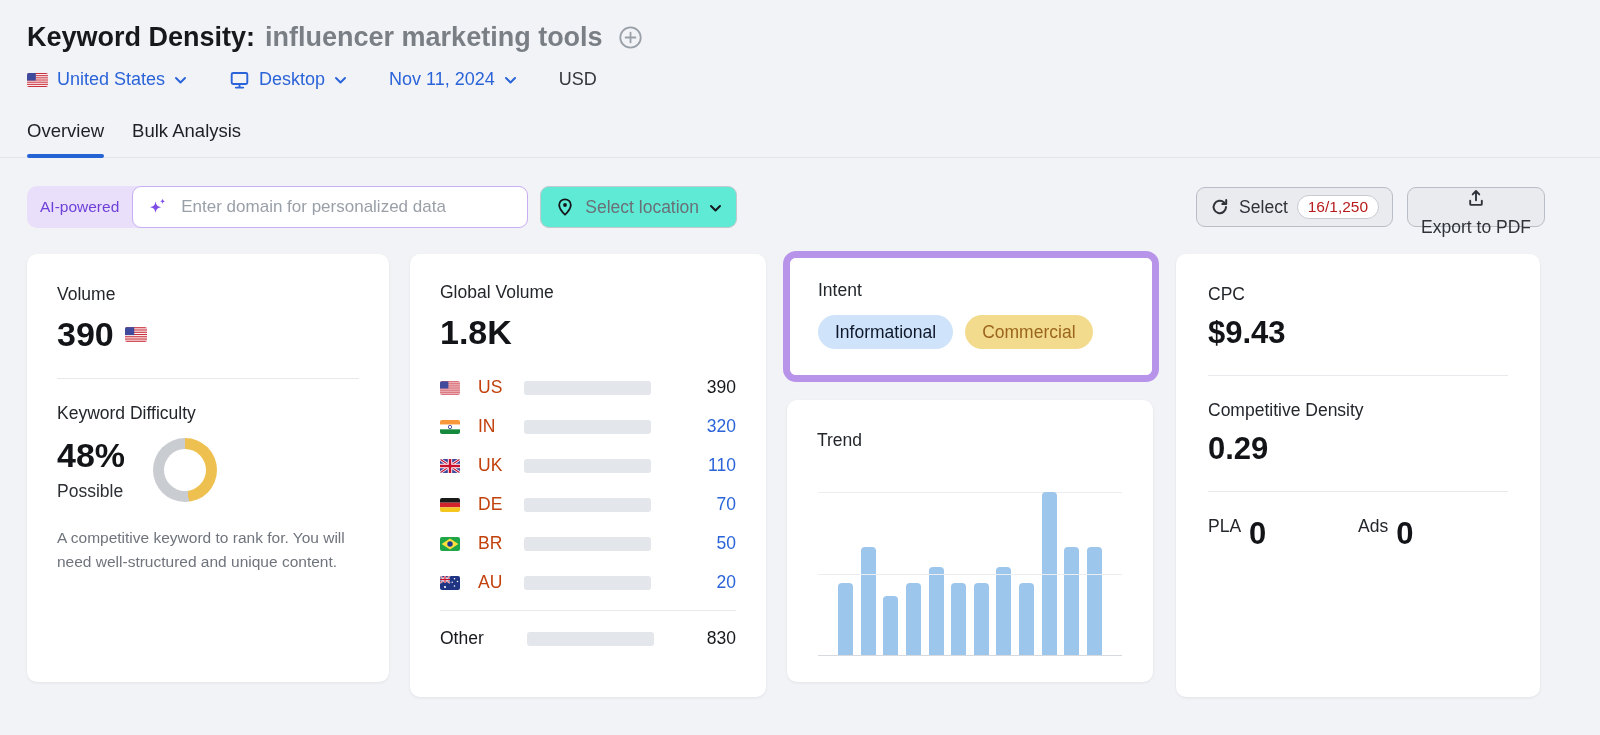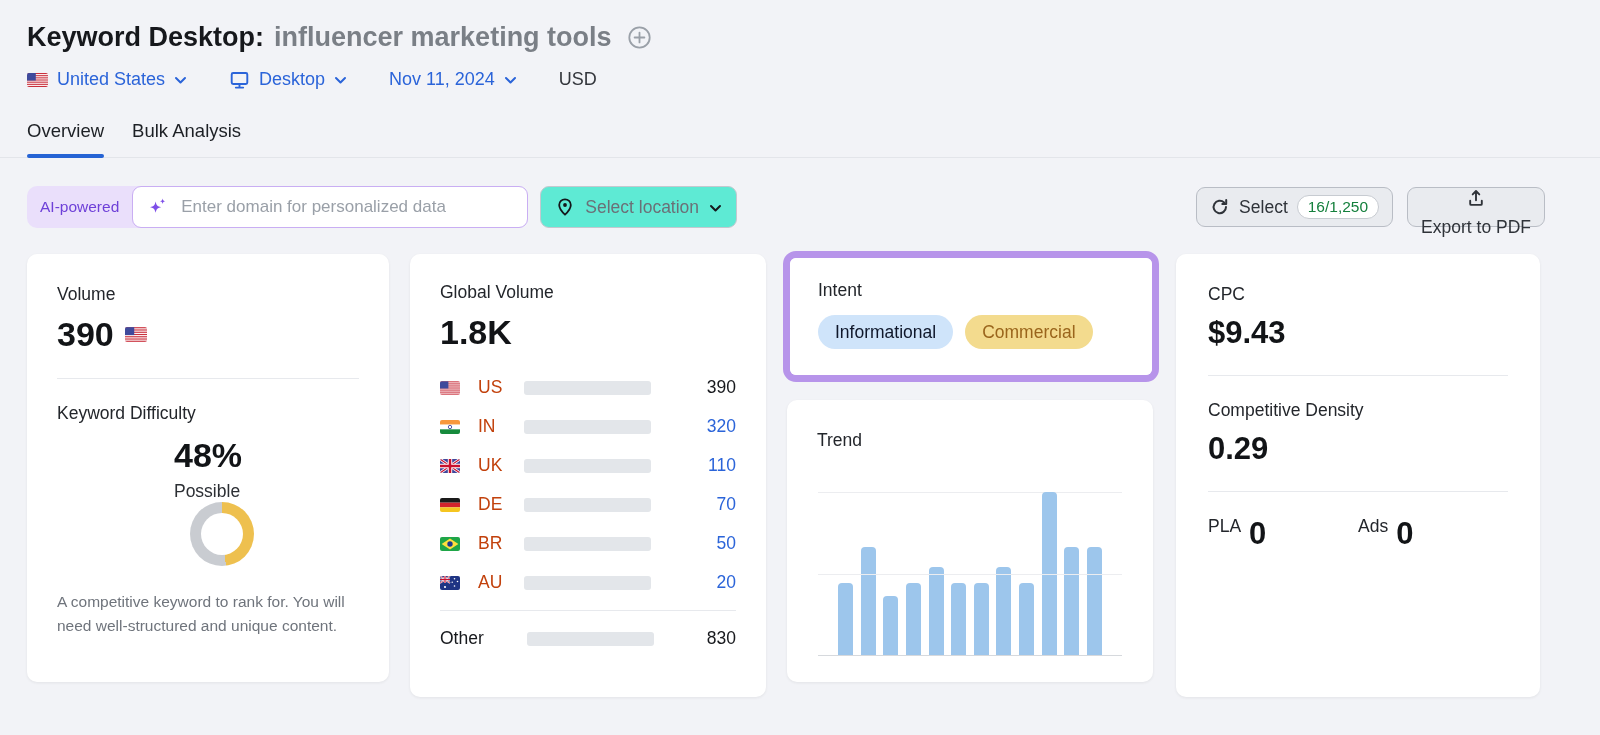--- a/index.html
+++ b/index.html
@@ -56,36 +56,36 @@
   }
   .location-btn .chev{color:#16181c;margin-top:2px;}
   .toolbar-spacer{flex:1;}
   .tool-btn{
     height:40px;box-sizing:border-box;background:#e9ebef;border:1px solid #b9bdc5;
     border-radius:9px;display:flex;align-items:center;gap:9px;padding:0 13px;
     font-size:17.5px;color:#2f3339;cursor:pointer;
   }
   .counter-pill{
     background:#fff;border:1px solid #c7cbd1;border-radius:13px;
-    padding:2px 10px;font-size:15.5px;color:#15803d;
+    padding:2px 10px;font-size:15.5px;color:#b91c1c;
   }
   .export-btn{margin-left:14px;flex-direction:column;}
 
   
   .cards{display:flex;gap:21px;margin-top:26px;align-items:flex-start;}
   .card{background:#fff;border-radius:10px;box-shadow:0 1px 3px rgba(22,26,33,.07);box-sizing:border-box;}
   .card-label{font-size:17.5px;color:#23262b;}
   .big-val{font-size:34px;font-weight:bold;color:#121417;}
   .mid-val{font-size:31px;font-weight:bold;color:#121417;}
   .divider{border:none;border-top:1px solid #e7e9ed;margin:24px 0;}
 
   
   .card-volume{width:362px;height:428px;padding:30px;}
   .vol-value-row{display:flex;align-items:center;gap:11px;margin-top:10px;}
-  .kd-row{display:flex;align-items:center;margin-top:12px;flex-direction:column;}
+  .kd-row{display:flex;align-items:flex-end;margin-top:12px;}
   .kd-left{display:flex;flex-direction:column;gap:6px;}
   .kd-level{font-size:17.5px;color:#2c2f34;}
   .kd-donut{
     width:64px;height:64px;border-radius:50%;margin-left:28px;position:relative;
   }
   .kd-donut::after{
     content:'';position:absolute;inset:11px;background:#fff;border-radius:50%;
   }
   .kd-desc{margin-top:24px;font-size:15.5px;line-height:1.55;color:#6f747c;width:296px;}
 
@@ -135,21 +135,21 @@
 
   .flag{display:inline-flex;border-radius:2px;overflow:hidden;line-height:0;flex:none;}
   svg{display:block;}
 </style>
 </head>
 <body>
 
 <div class="page">
 
   <div class="title-row">
-    <span class="title-main">Keyword Desktop:</span>
+    <span class="title-main">Keyword Density:</span>
     <span class="title-keyword">influencer marketing tools</span>
     <span class="circle-plus">
       <svg width="27" height="27" viewBox="0 0 27 27">
           <circle cx="13.5" cy="13.5" r="10.2" fill="none" stroke="#9aa0a8" stroke-width="1.8"></circle>
           <path d="M13.5 8.6v9.8M8.6 13.5h9.8" stroke="#9aa0a8" stroke-width="1.8" stroke-linecap="round"></path>
         </svg>
     </span>
   </div>
 
   <div class="filter-row">

